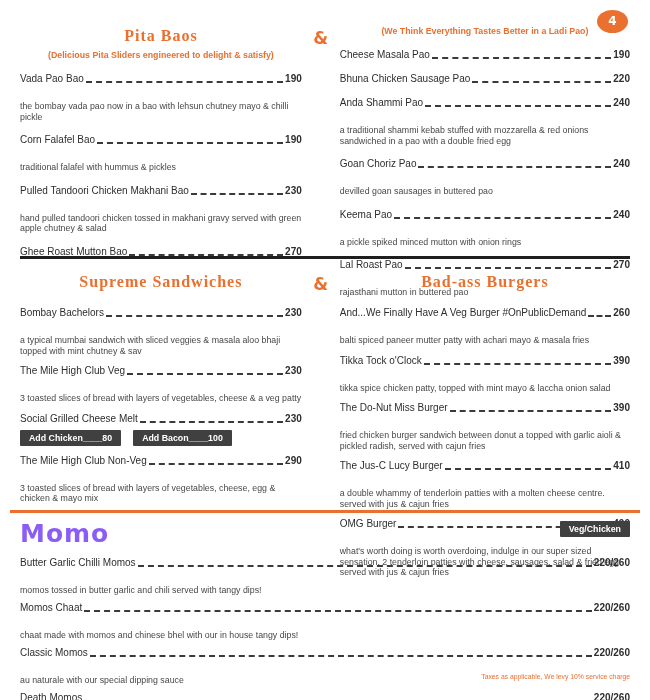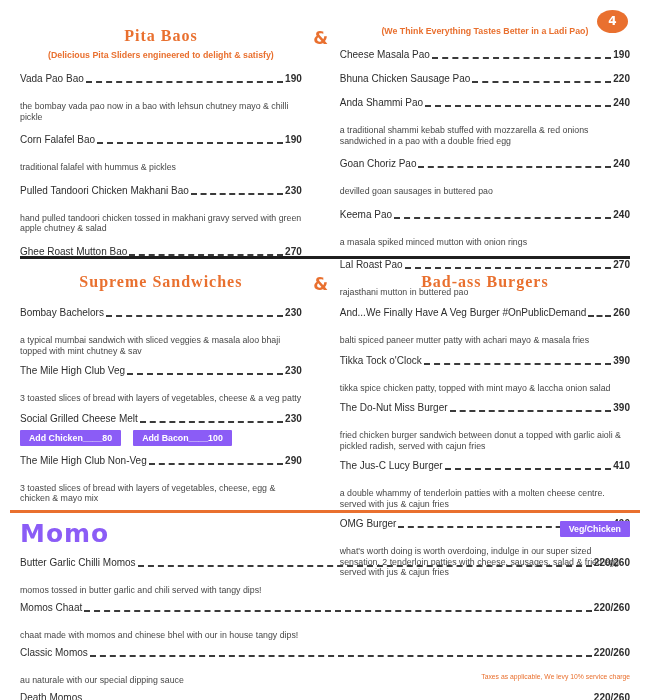--- a/index.html
+++ b/index.html
@@ -33,21 +33,21 @@
   }
   .item { margin-bottom: 11px; }
   .row2 .item { margin-bottom: 8px; }
   .item-line { display: flex; align-items: flex-end; }
   .item-name { font-size: 10px; font-weight: normal; color: #2d2d2d; line-height: 13px; }
   .leader { flex: 1 1 auto; min-width: 6px; border-bottom: 2px dashed #3a3a3a; margin: 0 2px 2px 2px; }
   .item-price { font-size: 10px; font-weight: bold; color: #2d2d2d; white-space: nowrap; line-height: 13px; }
   .item-desc { font-size: 8.8px; color: #474747; line-height: 10.5px; margin-top: 16px; }
   .item-badges { margin-top: 5px; display: flex; gap: 12px; }
   .badge {
-    background: #8b5cf6; color: #fff; font-weight: bold; font-size: 8.8px;
+    background: #404040; color: #fff; font-weight: bold; font-size: 8.8px;
     padding: 3px 9px; border-radius: 1px; white-space: nowrap;
   }
   .divider-dark { position: absolute; top: 256px; left: 20px; right: 20px; height: 3px; background: #1f1f1f; }
   .divider-orange { position: absolute; top: 510px; left: 10px; right: 10px; height: 3px; background: #E9702F; }
   .momo { position: absolute; top: 521px; left: 20px; right: 20px; }
   .momo-head { display: flex; justify-content: space-between; align-items: flex-start; margin-bottom: 9px; }
   .momo-title {
     color: #8b5cf6; font-weight: bold; font-size: 25px; line-height: 26px;
     letter-spacing: 1px; font-family: "DejaVu Sans", sans-serif;
   }
@@ -155,21 +155,21 @@
     <div class="item-desc">devilled goan sausages in buttered pao</div>
 
   </div>
 
   <div class="item">
     <div class="item-line">
       <span class="item-name">Keema Pao</span>
       <span class="leader"></span>
       <span class="item-price">240</span>
     </div>
-    <div class="item-desc">a masala spiked minced mutton with onion rings</div>
+    <div class="item-desc">a pickle spiked minced mutton with onion rings</div>
 
   </div>
 
   <div class="item">
     <div class="item-line">
       <span class="item-name">Lal Roast Pao</span>
       <span class="leader"></span>
       <span class="item-price">270</span>
     </div>
     <div class="item-desc">rajasthani mutton in buttered pao</div>

